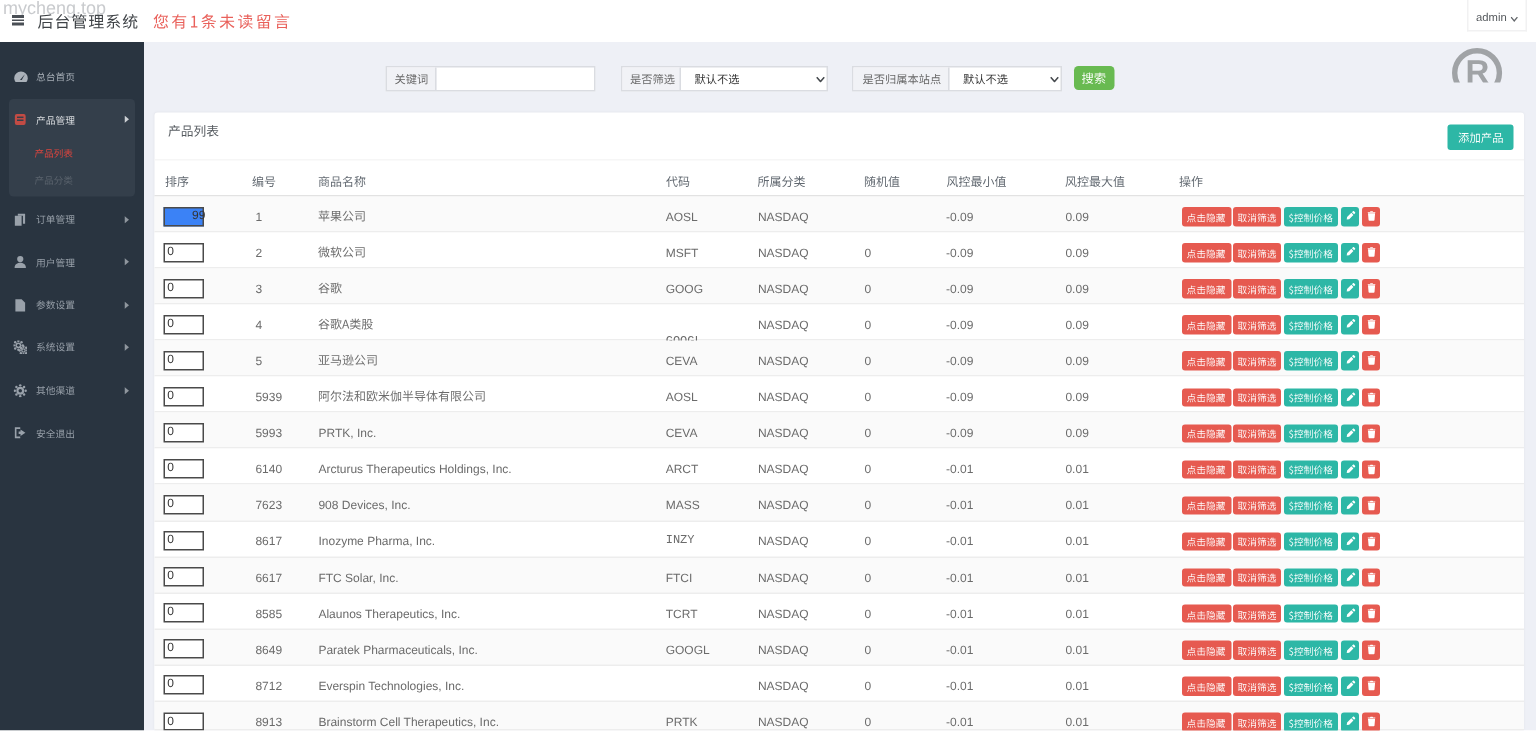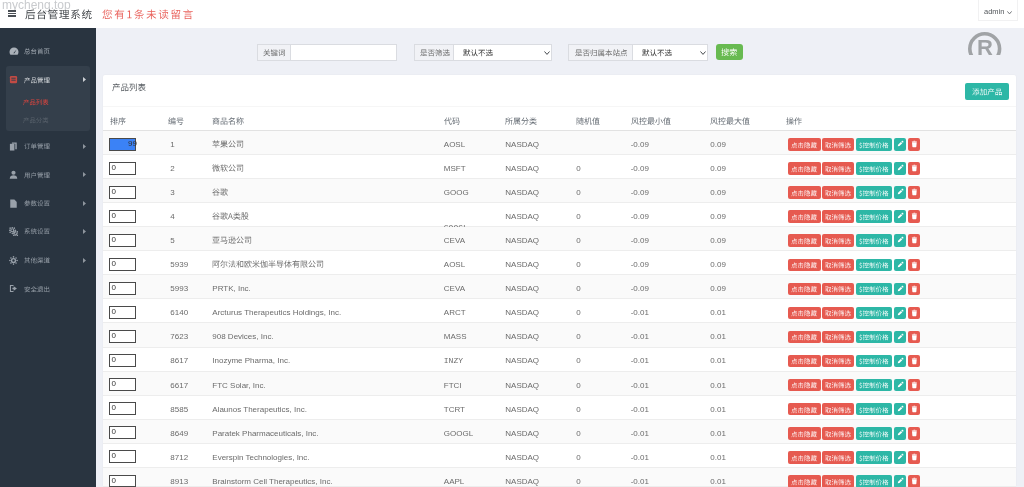--- a/index.html
+++ b/index.html
@@ -637,21 +637,21 @@
     <use href="#pen"></use>
   </svg>
 <div style="position:absolute;left:908px;top:450.98px;width:12px;height:12.6px;background:#e65a50;border-radius:2px"></div>
 <svg style="position:absolute;left:908px;top:450.98px" width="12" height="12" viewBox="0 0 12 12">
     <use href="#trash"></use>
   </svg>
 <div style="position:absolute;left:103px;top:467.84px;width:913px;height:19.16px;background:#fafafa;border-bottom:1px solid #ededed;box-sizing:border-box"></div>
 <div style="position:absolute;left:109px;top:474.54px;width:27.3px;height:12.9px;background:#fff;border:1px solid #4a4a4a;box-sizing:border-box;font-family:'Liberation Sans',sans-serif;font-size:8px;color:#6b6b6b;line-height:10.7px;padding-left:1.5px;color:#333">0</div>
 <div style="position:absolute;left:170.3px;top:476.77px;font-family:'Liberation Sans',sans-serif;font-size:8px;color:#6b6b6b">8913</div>
 <div style="position:absolute;left:212.3px;top:476.77px;font-family:'Liberation Sans',sans-serif;font-size:8px;color:#6b6b6b">Brainstorm Cell Therapeutics, Inc.</div>
-<div style="position:absolute;left:443.8px;top:476.77px;font-family:'Liberation Sans',sans-serif;font-size:8px;color:#6b6b6b">AAPL</div>
+<div style="position:absolute;left:443.8px;top:476.77px;font-family:'Liberation Sans',sans-serif;font-size:8px;color:#6b6b6b">PRTK</div>
 <div style="position:absolute;left:505.3px;top:476.77px;font-family:'Liberation Sans',sans-serif;font-size:8px;color:#6b6b6b">NASDAQ</div>
 <div style="position:absolute;left:576.3px;top:476.77px;font-family:'Liberation Sans',sans-serif;font-size:8px;color:#6b6b6b">0</div>
 <div style="position:absolute;left:630.7px;top:476.77px;font-family:'Liberation Sans',sans-serif;font-size:8px;color:#6b6b6b">-0.01</div>
 <div style="position:absolute;left:710.3px;top:476.77px;font-family:'Liberation Sans',sans-serif;font-size:8px;color:#6b6b6b">0.01</div>
 <div style="position:absolute;left:787.8px;top:475.04px;width:33.3px;height:12.6px;background:#e65a50;border-radius:2px"></div>
 <svg style="position:absolute;left:791.4px;top:478.72px;overflow:visible" width="26.0" height="6.9" fill="#fff">
     <use href="#g1"></use>
   </svg>
 <div style="position:absolute;left:822.4px;top:475.04px;width:31.4px;height:12.6px;background:#e65a50;border-radius:2px"></div>
 <svg style="position:absolute;left:825.1px;top:478.72px;overflow:visible" width="26.0" height="6.9" fill="#fff">

